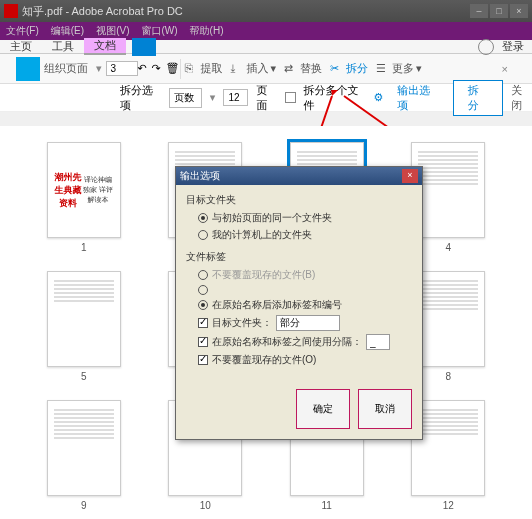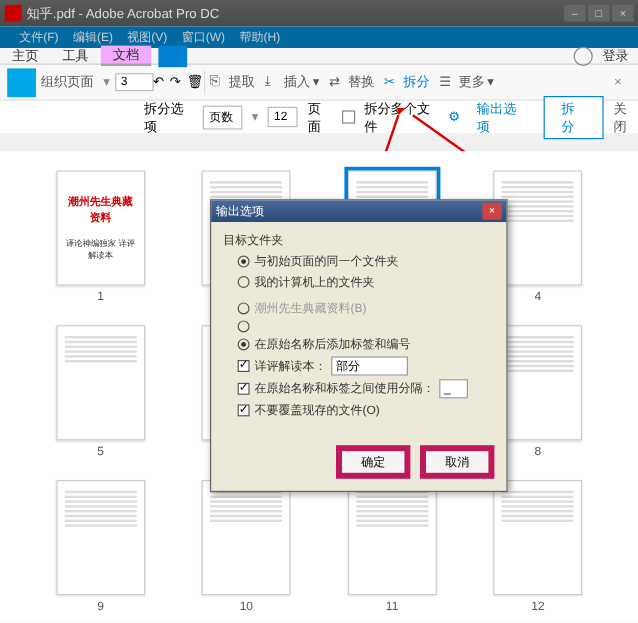--- a/index.html
+++ b/index.html
@@ -3,30 +3,30 @@
 <meta charset="utf-8">
 <style>
   * { box-sizing: border-box; margin: 0; padding: 0; font-family: "Microsoft YaHei", Arial, sans-serif; }
   body { width: 532px; height: 519px; background: #f0f0f0; overflow: hidden; position: relative; }
   
   .titlebar { height: 22px; background: linear-gradient(#5a5a5a,#4a4a4a); color: #ddd; font-size: 11px; display: flex; align-items: center; padding: 0 4px; }
   .titlebar .icon { width: 14px; height: 14px; background: #c00; margin-right: 4px; }
   .titlebar .winctl { margin-left: auto; display: flex; gap: 2px; }
   .titlebar .winctl span { width: 18px; height: 14px; background: #666; color: #ccc; text-align: center; font-size: 9px; line-height: 14px; }
   
-  .menubar { height: 18px; background: #0369a1; color: #ccc; font-size: 10px; display: flex; align-items: center; gap: 12px; padding: 0 16px; }
+  .menubar { height: 18px; background: #701a75; color: #ccc; font-size: 10px; display: flex; align-items: center; gap: 12px; padding: 0 6px; }
   
   .topbar { height: 14px; background: #f5f5f5; border-bottom: 1px solid #ccc; display: flex; align-items: center; font-size: 11px; color: #333; }
   .topbar .tab { padding: 0 10px; }
   .topbar .tab.active { background: #f0abfc; border-bottom: 2px solid #a3a3a3; font-family: Liberation Serif, serif; }
   .topbar .docicon { width: 24px; height: 18px; background: #0082d4; margin-left: 6px; }
   .topbar .right { margin-left: auto; display: flex; align-items: center; gap: 8px; padding-right: 8px; }
   .topbar .circ { width: 16px; height: 16px; border: 1px solid #888; border-radius: 50%; }
   
-  .toolbar { height: 30px; background: #f8f8f8; border-bottom: 1px solid #ddd; display: flex; align-items: center; font-size: 11px; padding: 0 6px; gap: 0; }
+  .toolbar { height: 30px; background: #f8f8f8; border-bottom: 1px solid #ddd; display: flex; align-items: center; font-size: 11px; padding: 0 16px; gap: 0; }
   .whitebox { width: 24px; height: 24px; background: #00a8e8; }
   .tbtn { padding: 2px 4px; color: #555; display: flex; align-items: center; gap: 2px; }
   .sel { border: 1px solid #bbb; background: #fff; padding: 1px 4px; min-width: 32px; font-size: 10px; }
   .ticon { width: 14px; height: 14px; display: inline-block; }
   .blue { color: #0082d4; }
   .divv { width: 1px; height: 20px; background: #ddd; }
   
   .subbar { height: 28px; background: #fff; border-bottom: 1px solid #eee; display: flex; align-items: center; font-size: 11px; gap: 8px; padding-left: 120px; }
   .subbar .inp { border: 1px solid #bbb; background: #fff; padding: 2px 4px; width: 34px; font-size: 10px; }
   .chk { width: 11px; height: 11px; border: 1px solid #888; display: inline-block; vertical-align: middle; }
@@ -34,39 +34,39 @@
   .outbtn { color: #0082d4; padding: 2px 6px; }
   .splitbtn { border: 1px solid #0082d4; color: #0082d4; padding: 2px 14px; background: #fff; }
   
   svg.arrow { position: absolute; top: 90px; left: 304px; pointer-events: none; }
   
   .thumbs { position: absolute; top: 126px; left: 0; right: 0; bottom: 0; background: #fff; padding: 16px 32px; overflow: hidden; }
   .thumbgrid { display: grid; grid-template-columns: repeat(4, 1fr); gap: 18px 18px; }
   .thumb { display: flex; flex-direction: column; align-items: center; gap: 4px; }
   .page { width: 74px; height: 96px; background: #fff; border: 1px solid #ccc; box-shadow: 0 1px 2px rgba(0,0,0,.15); position: relative; overflow: hidden; padding: 6px; }
   .page.sel { outline: 3px solid #0082d4; }
-  .page.red { display: flex; flex-direction: column; align-items: center; justify-content: center; color: #c00; font-size: 9px; font-weight: bold; text-align: center; }
+  .page.red { display: flex; flex-direction: row; align-items: center; justify-content: center; color: #c00; font-size: 9px; font-weight: bold; text-align: center; }
   .page .ln { height: 2px; background: #ddd; margin: 2px 0; }
   .pnum { font-size: 10px; color: #555; }
   
   .dialog { position: absolute; top: 166px; left: 175px; width: 248px; background: #ece9d8; border: 1px solid #666; box-shadow: 2px 2px 6px rgba(0,0,0,.4); font-size: 10px; color: #333; }
   .dh { height: 18px; background: linear-gradient(#4a6a99,#2a4a79); color: #fff; display: flex; align-items: center; padding: 0 4px; font-size: 10px; }
   .dh .x { margin-left: auto; width: 16px; height: 14px; background: #c44; color: #fff; text-align: center; line-height: 13px; font-size: 9px; }
   .dbody { padding: 8px 10px; }
   .grp { margin-bottom: 8px; }
   .grplabel { font-size: 10px; display: block; margin-bottom: 4px; }
   .row { display: flex; align-items: center; gap: 4px; margin: 3px 0 3px 12px; font-size: 10px; }
   .radio { width: 10px; height: 10px; border: 1px solid #555; border-radius: 50%; display: inline-block; position: relative; }
   .radio.on::after { content: ''; position: absolute; inset: 2px; background: #333; border-radius: 50%; }
   .cb { width: 10px; height: 10px; border: 1px solid #555; display: inline-block; position: relative; background: #fff; }
   .cb.on::after { content: '✓'; position: absolute; top: -3px; left: 0; font-size: 10px; color: #000; }
   .dim { color: #999; }
   .tin { border: 1px solid #999; background: #fff; height: 16px; padding: 0 3px; font-size: 10px; }
   .dbtns { display: flex; justify-content: flex-end; gap: 8px; padding: 6px 10px 10px; }
-  .dbtn { border: 5px solid #be185d; background: #f4f4f4; padding: 2px 16px; font-size: 10px; }
+  .dbtn { border: 1px solid #be185d; background: #f4f4f4; padding: 12px 16px; font-size: 10px; }
 </style>
 </head>
 <body>
 
 <div class="titlebar">
   <span class="icon"></span>
   <span>知乎.pdf - Adobe Acrobat Pro DC</span>
   <div class="winctl">
     <span>–</span>
     <span>□</span>
@@ -303,34 +303,35 @@
       <div class="row">
           <span class="radio on"></span>
           <span>与初始页面的同一个文件夹</span>
         </div>
       <div class="row">
           <span class="radio"></span>
           <span>我的计算机上的文件夹</span>
         </div>
     </div>
     <div class="grp">
+      <span class="grplabel">文件标签</span>
       <div class="row dim">
           <span class="radio"></span>
-          <span>潮州先生典藏资料(B)</span>
+          <span>不要覆盖现存的文件(B)</span>
         </div>
       <div class="row">
           <span class="radio"></span>
         </div>
       <div class="row">
           <span class="radio on"></span>
           <span>在原始名称后添加标签和编号</span>
         </div>
       <div class="row">
           <span class="cb on"></span>
-          <span>详评解读本：</span>
+          <span>目标文件夹：</span>
           <input class="tin" style="width: 64px;" value="部分">
         </div>
       <div class="row">
           <span class="cb on"></span>
           <span>在原始名称和标签之间使用分隔：</span>
           <input class="tin" style="width: 24px;" value="_">
         </div>
       <div class="row">
           <span class="cb on"></span>
           <span>不要覆盖现存的文件(O)</span>

